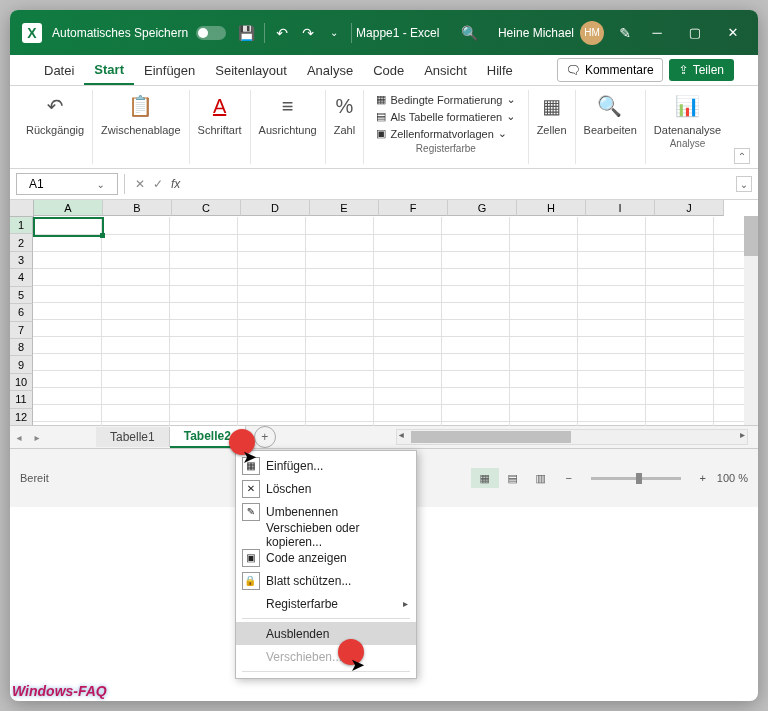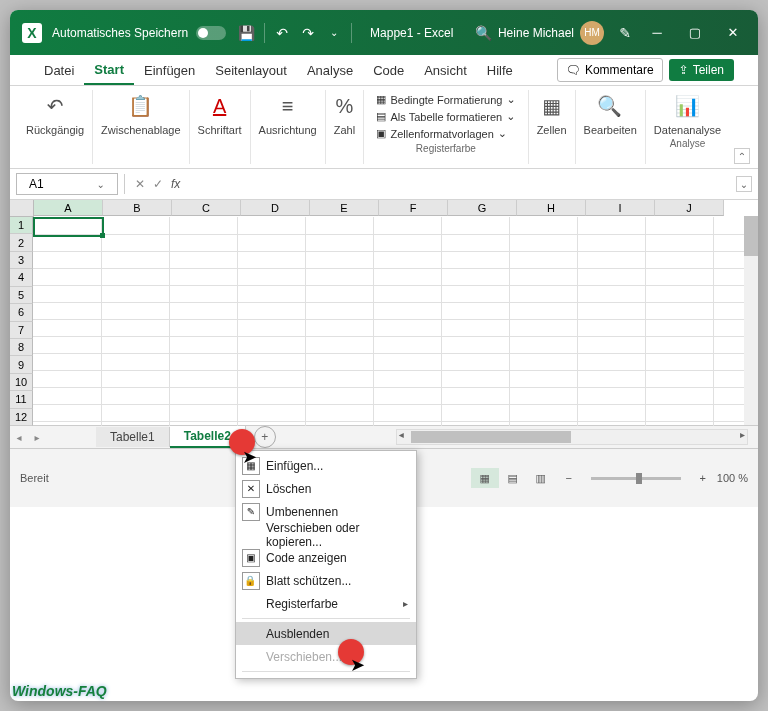--- a/index.html
+++ b/index.html
@@ -5,21 +5,21 @@
 html,body{margin:0;padding:0;font-family:"Segoe UI",Arial,sans-serif;font-size:12px;background:#c0c0c0}
 .window{width:748px;height:691px;margin:10px;background:#fff;border-radius:8px;overflow:hidden;position:relative;box-shadow:0 4px 20px rgba(0,0,0,0.3)}
 
 .titlebar{height:45px;background:linear-gradient(to right,#107c41,#185c37);display:flex;align-items:center;color:#fff;padding:0 6px}
 .app-icon{width:20px;height:20px;background:#fff;border-radius:3px;margin:0 6px;display:flex;align-items:center;justify-content:center;color:#107c41;font-weight:bold;font-size:14px}
 .autosave{font-size:12px;margin-left:4px}
 .toggle{width:30px;height:14px;background:rgba(255,255,255,0.3);border-radius:8px;margin:0 8px;position:relative}
 .toggle::after{content:"";position:absolute;width:10px;height:10px;background:#fff;border-radius:50%;top:2px;left:2px}
 .tb-icon{width:26px;height:26px;display:flex;align-items:center;justify-content:center;color:#fff;font-size:14px;cursor:pointer}
 .tb-sep{width:1px;height:20px;background:rgba(255,255,255,0.3);margin:0 4px}
-.doc-title{margin-left:14px;font-size:12px}
+.doc-title{font-size:12px}
 .search-icon{margin-left:18px}
 .spacer{flex:1}
 .user-name{font-size:12px;margin-right:6px}
 .user-badge{width:24px;height:24px;background:#d4a86a;border-radius:50%;display:flex;align-items:center;justify-content:center;font-size:10px;margin-right:8px}
 .win-btn{width:38px;height:38px;display:flex;align-items:center;justify-content:center;font-size:13px;cursor:pointer}
 
 .tabs{height:30px;background:#fff;display:flex;align-items:center;border-bottom:1px solid #d5d5d5;padding:0 24px}
 .tab{padding:6px 10px;font-size:13px;cursor:pointer;color:#333}
 .tab.active{color:#107c41;font-weight:600;border-bottom:2px solid #107c41}
 .comments-btn{font-size:12px;padding:4px 8px;border:1px solid #bbb;border-radius:3px;margin-left:auto;margin-right:6px;display:flex;align-items:center;gap:4px;cursor:pointer}
@@ -81,21 +81,21 @@
 .ctx-menu{position:absolute;left:225px;top:440px;width:180px;background:#fff;border:1px solid #bbb;box-shadow:2px 2px 8px rgba(0,0,0,0.25);padding:3px 0;font-size:12px}
 .ctx-item{height:23px;display:flex;align-items:center;padding:0 10px 0 30px;position:relative;cursor:pointer;color:#222}
 .ctx-item:hover,.ctx-item.hl{background:#d8d8d8}
 .ctx-item.disabled{color:#aaa;cursor:default}
 .ctx-icon{position:absolute;left:6px;width:16px;height:16px;border:1px solid #999;display:flex;align-items:center;justify-content:center;font-size:10px;background:#fff}
 .ctx-sub::after{content:"▸";position:absolute;right:8px;font-size:10px;color:#555}
 .ctx-sep{height:1px;background:#ddd;margin:3px 6px}
 
 .marker{position:absolute;width:26px;height:26px;background:#e53935;border-radius:50%;box-shadow:0 1px 3px rgba(0,0,0,0.4)}
 .cursor{position:absolute;font-size:18px;color:#000}
-.watermark{position:absolute;left:2px;bottom:2px;font-size:14px;font-style:italic;font-weight:bold;color:#15803d;text-shadow:0 0 4px #7aa8d8}
+.watermark{position:absolute;left:2px;bottom:2px;font-size:14px;font-style:italic;font-weight:bold;color:#be185d;text-shadow:0 0 4px #7aa8d8}
 </style>
 </head>
 <body>
 
 <div class="window">
 
   <div class="titlebar">
     <div class="app-icon">X</div>
     <span class="autosave">Automatisches Speichern</span>
     <div class="toggle"></div>

